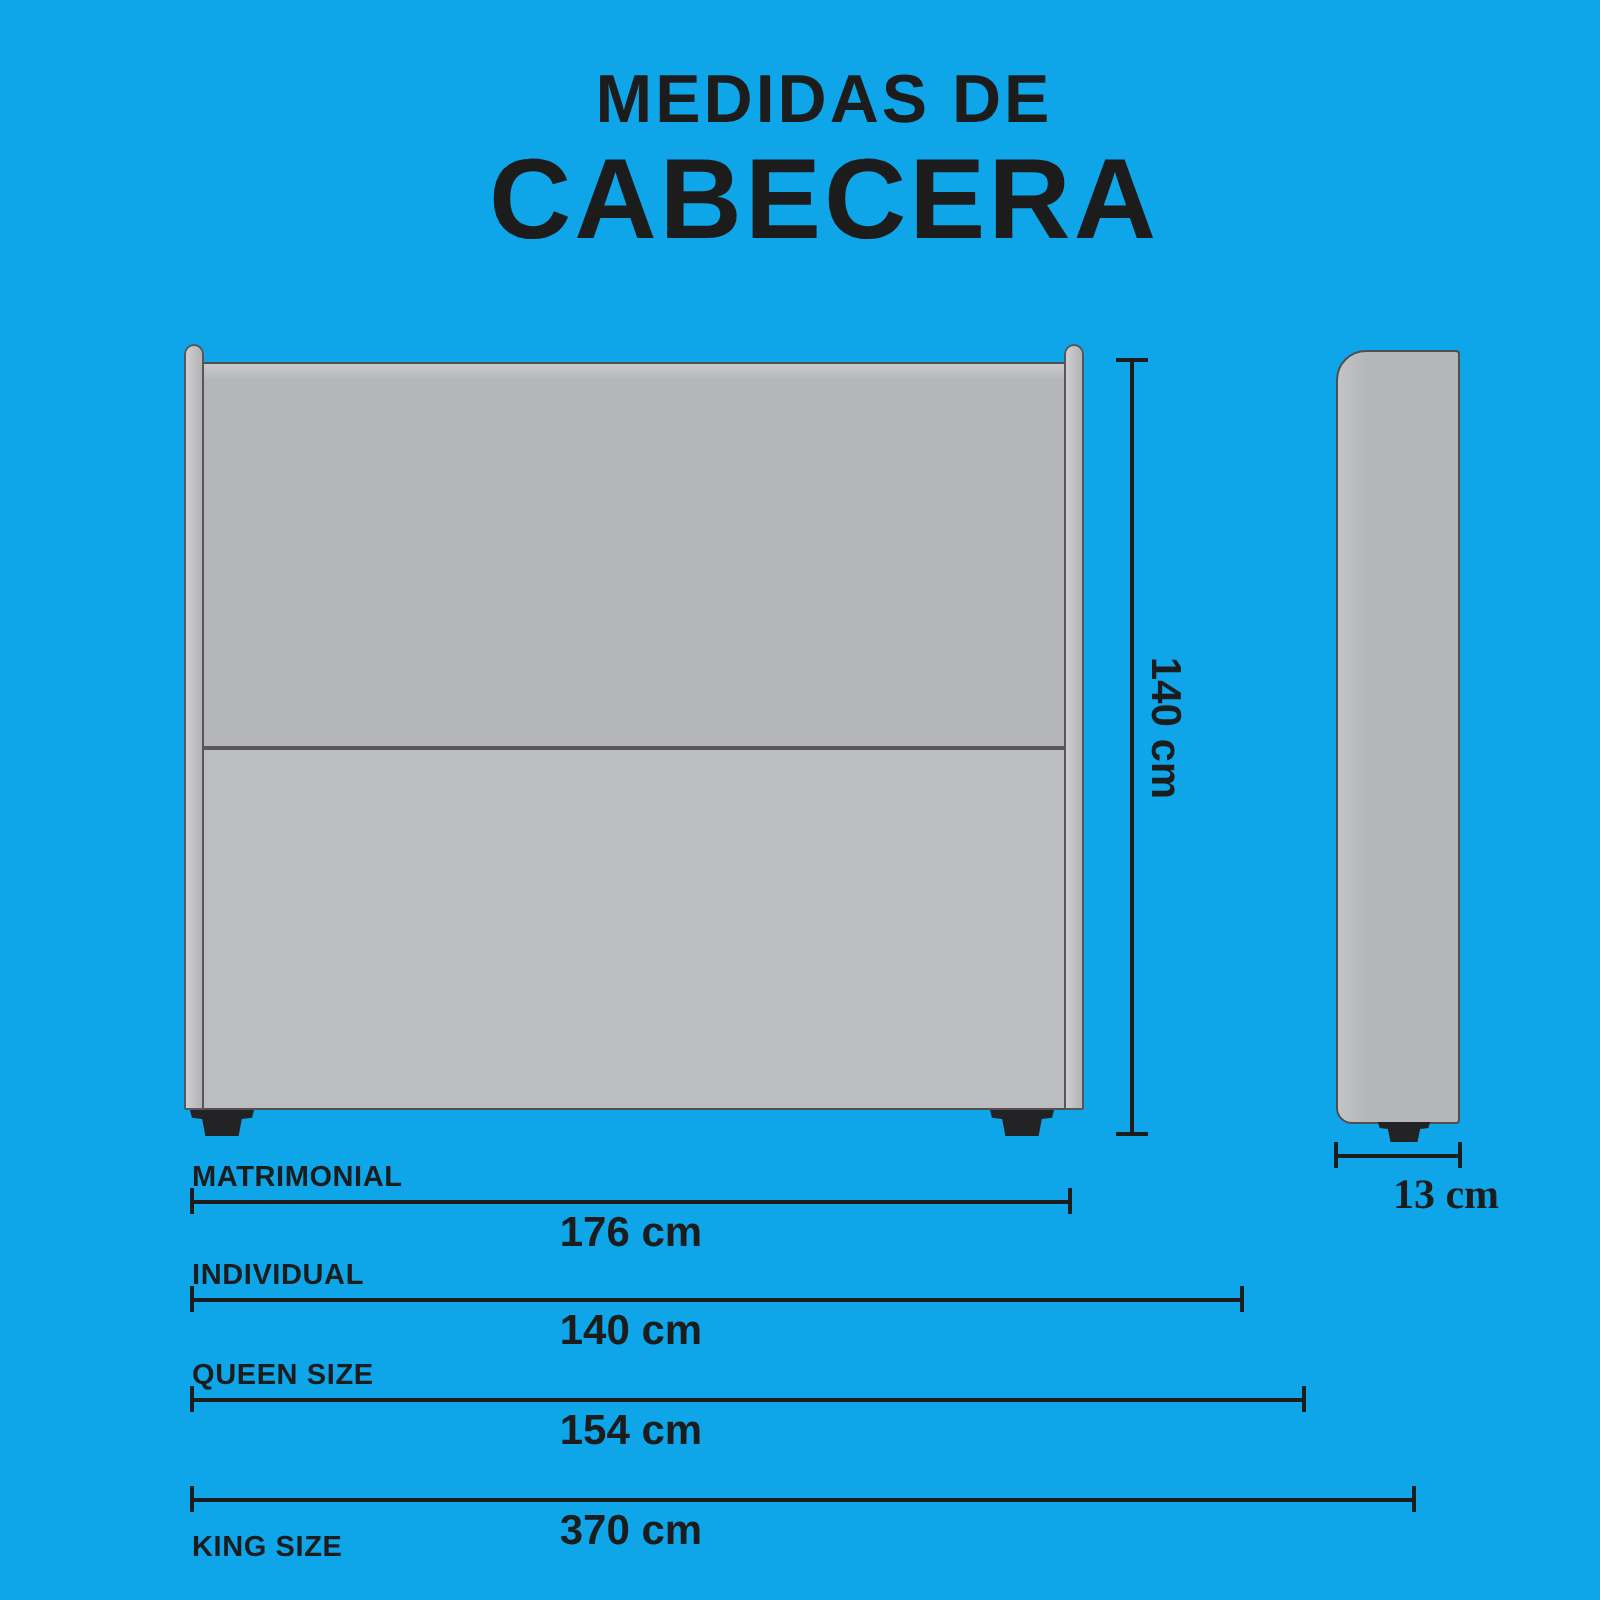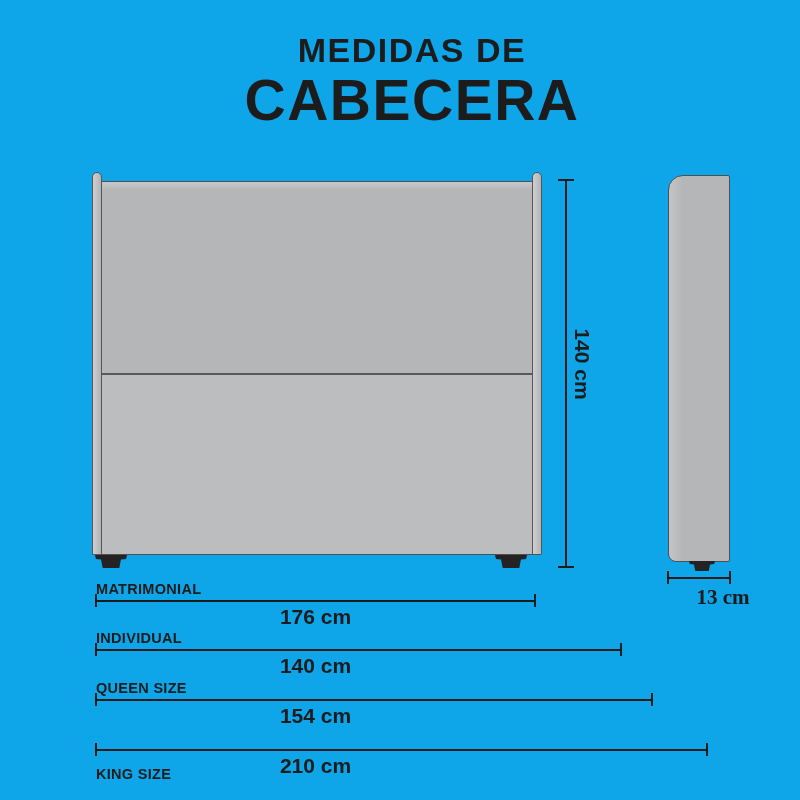--- a/index.html
+++ b/index.html
@@ -171,16 +171,16 @@
     <div class="abs tick-v" style="left:95px;top:693px"></div>
     <div class="abs tick-v" style="left:651px;top:693px"></div>
     <div class="abs size-value" style="top:705px">154 cm</div>
   </div>
 
   <div>
     <div class="abs size-label" style="top:767px">KING SIZE</div>
     <div class="abs dim-h size-line" style="top:749px;width:613px"></div>
     <div class="abs tick-v" style="left:95px;top:743px"></div>
     <div class="abs tick-v" style="left:706px;top:743px"></div>
-    <div class="abs size-value" style="top:755px">210 cm</div>
+    <div class="abs size-value" style="top:755px">370 cm</div>
   </div>
 
 </div>
 
 </body></html>

